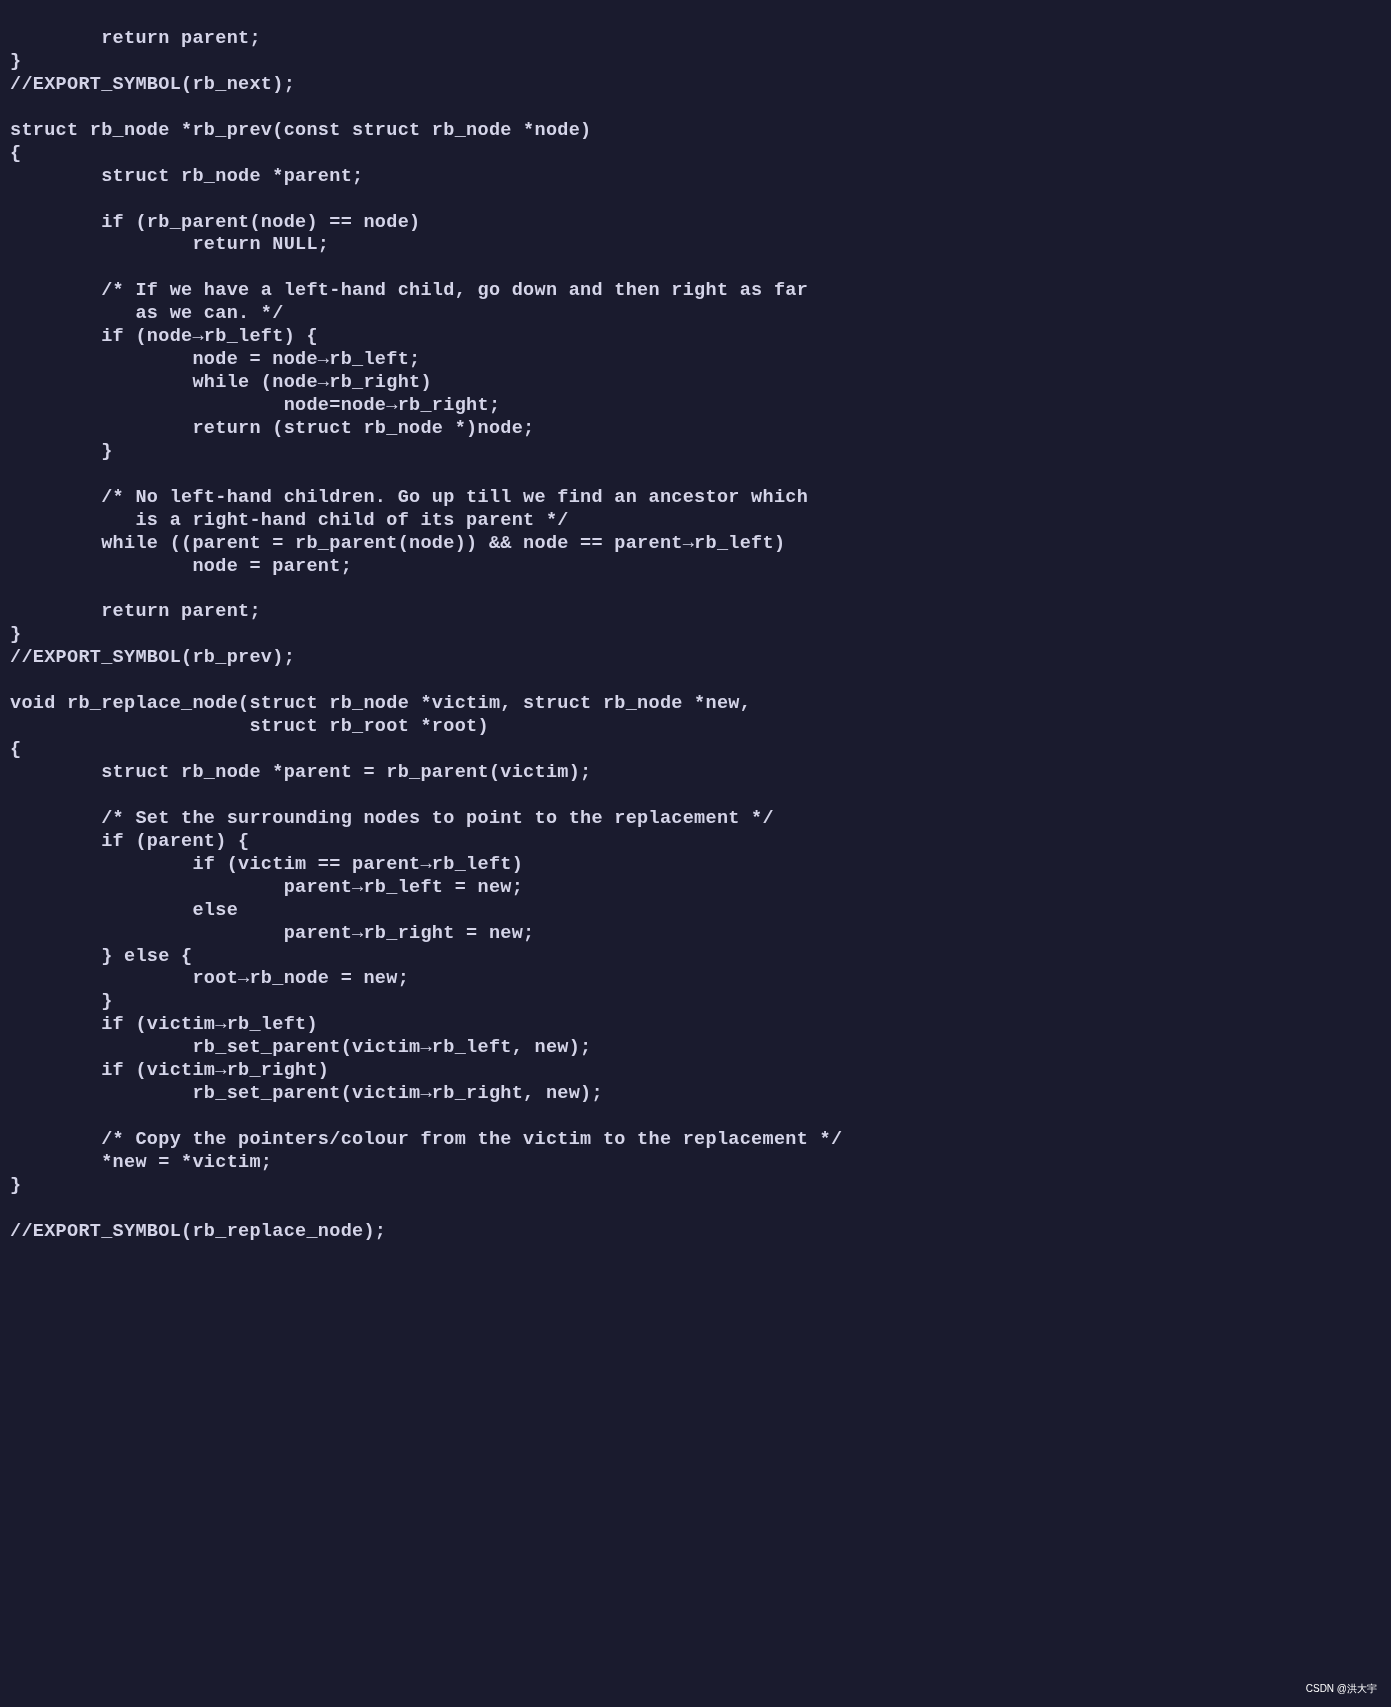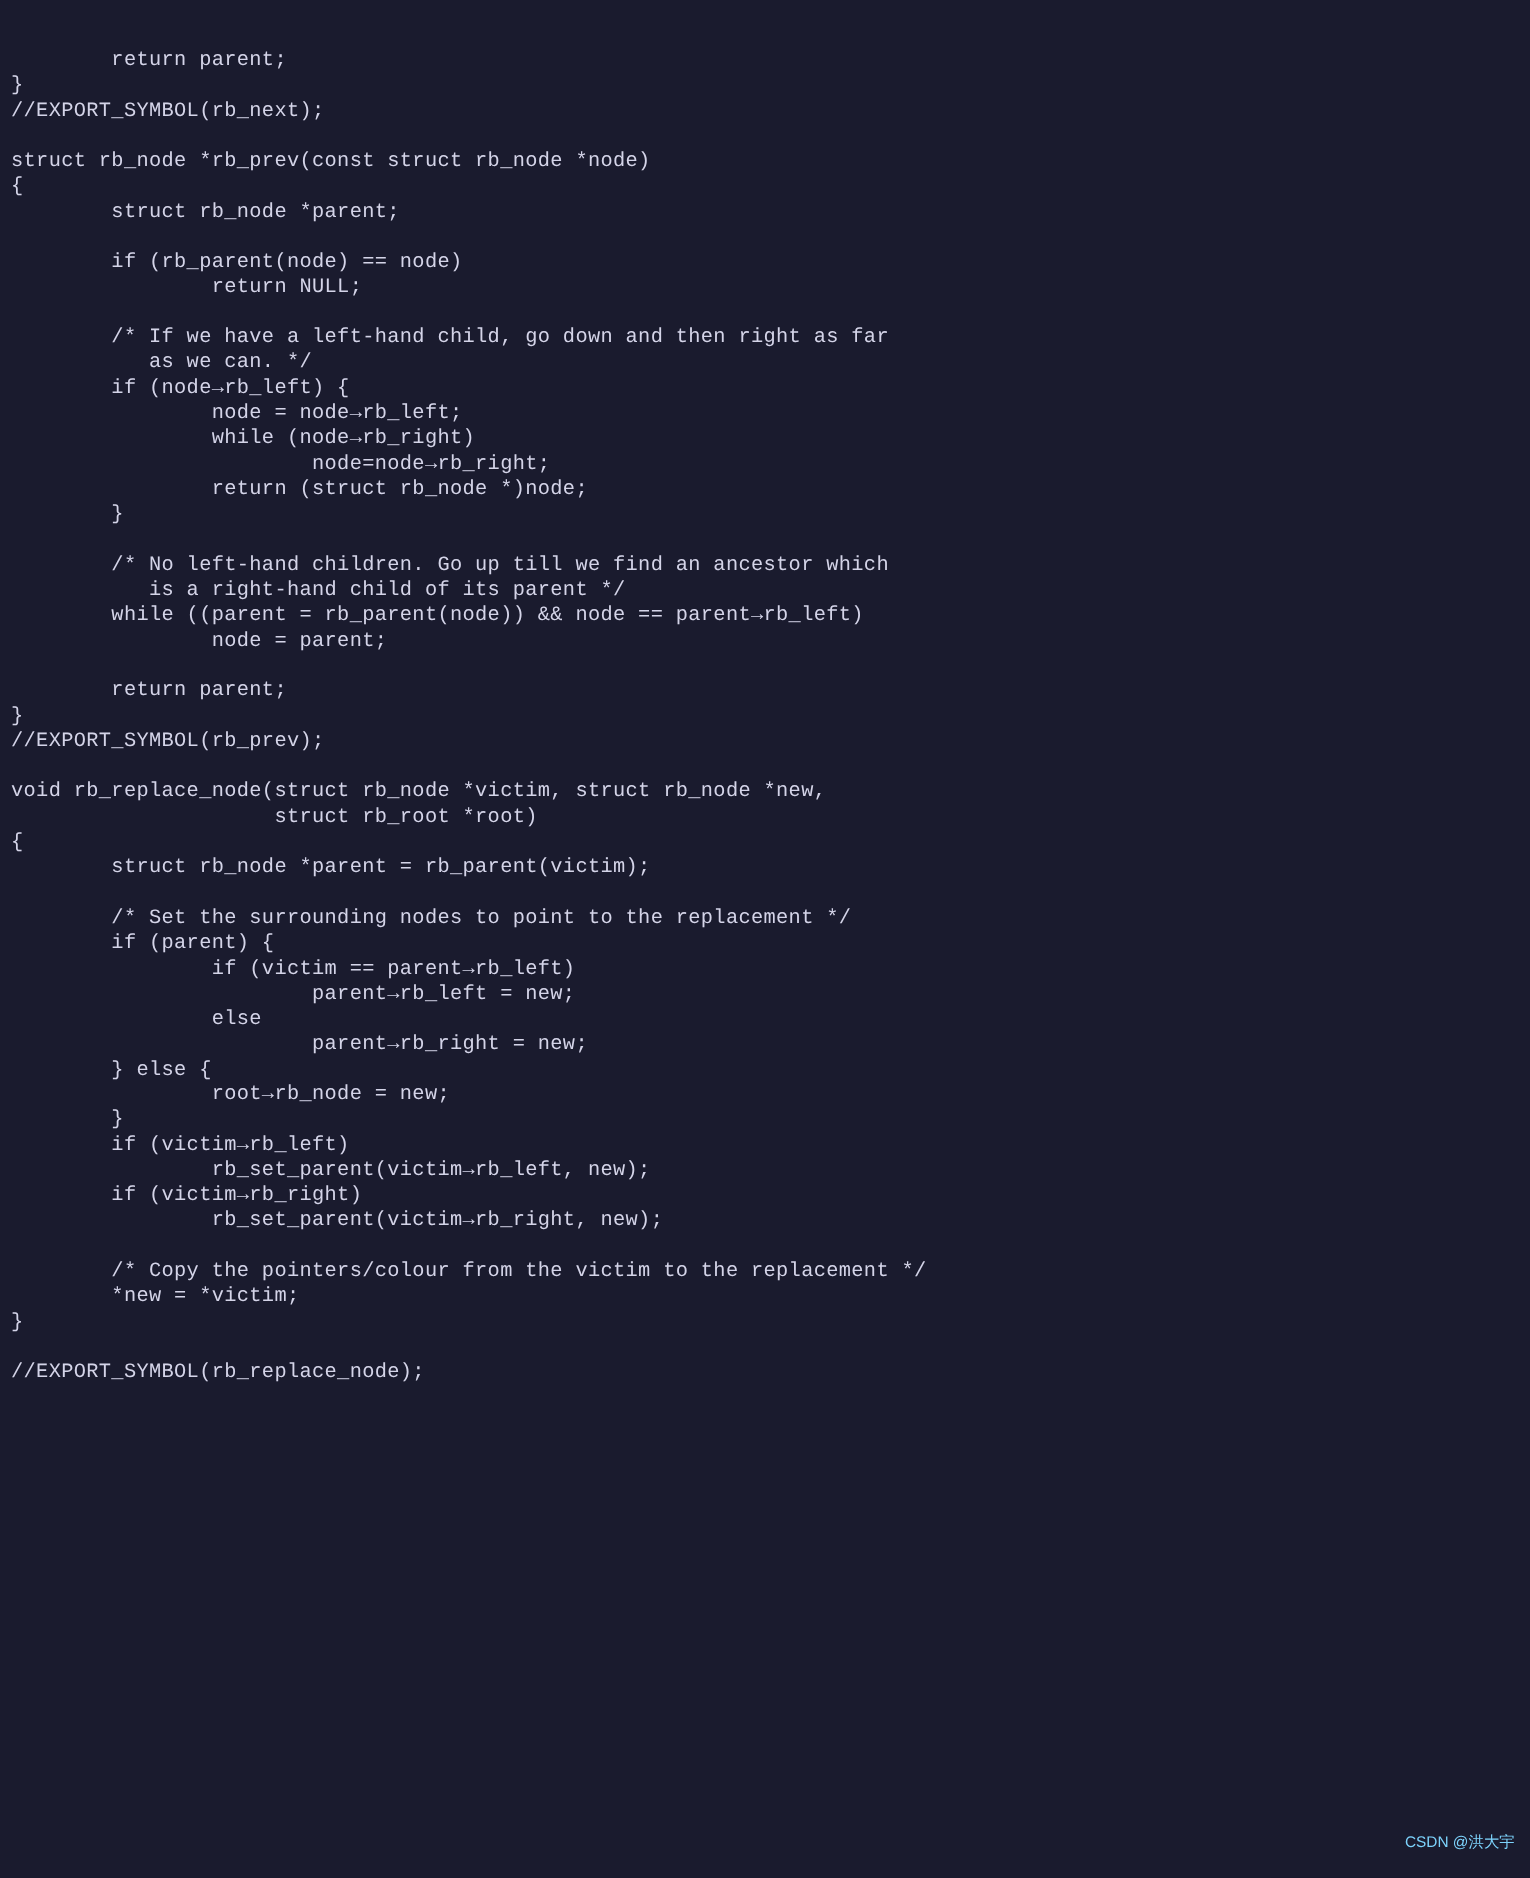--- a/index.html
+++ b/index.html
@@ -9,30 +9,30 @@
     color: #d4d4e8;
     font-family: 'Consolas', 'Monaco', 'Courier New', monospace;
     font-size: 18.5px;
     line-height: 1.24;
     letter-spacing: 0.3px;
     width: 1391px;
     min-height: 1707px;
     overflow: hidden;
   }
   .code-block {
-    padding: 44px 10px 10px 10px;
+    padding: 28px 10px 10px 10px;
     white-space: pre;
-    font-weight: 400;
+    font-weight: 700;
   }
   .watermark {
     position: absolute;
-    bottom: 24px;
+    bottom: 12px;
     right: 14px;
-    color: #7dd3fc;
-    font-size: 14px;
+    color: #ffffff;
+    font-size: 10px;
     font-family: sans-serif;
     letter-spacing: 0px;
   }
 </style>
 </head>
 <body>
 
 <div class="code-block"><span>        return parent;
 }
 //EXPORT_SYMBOL(rb_next);

